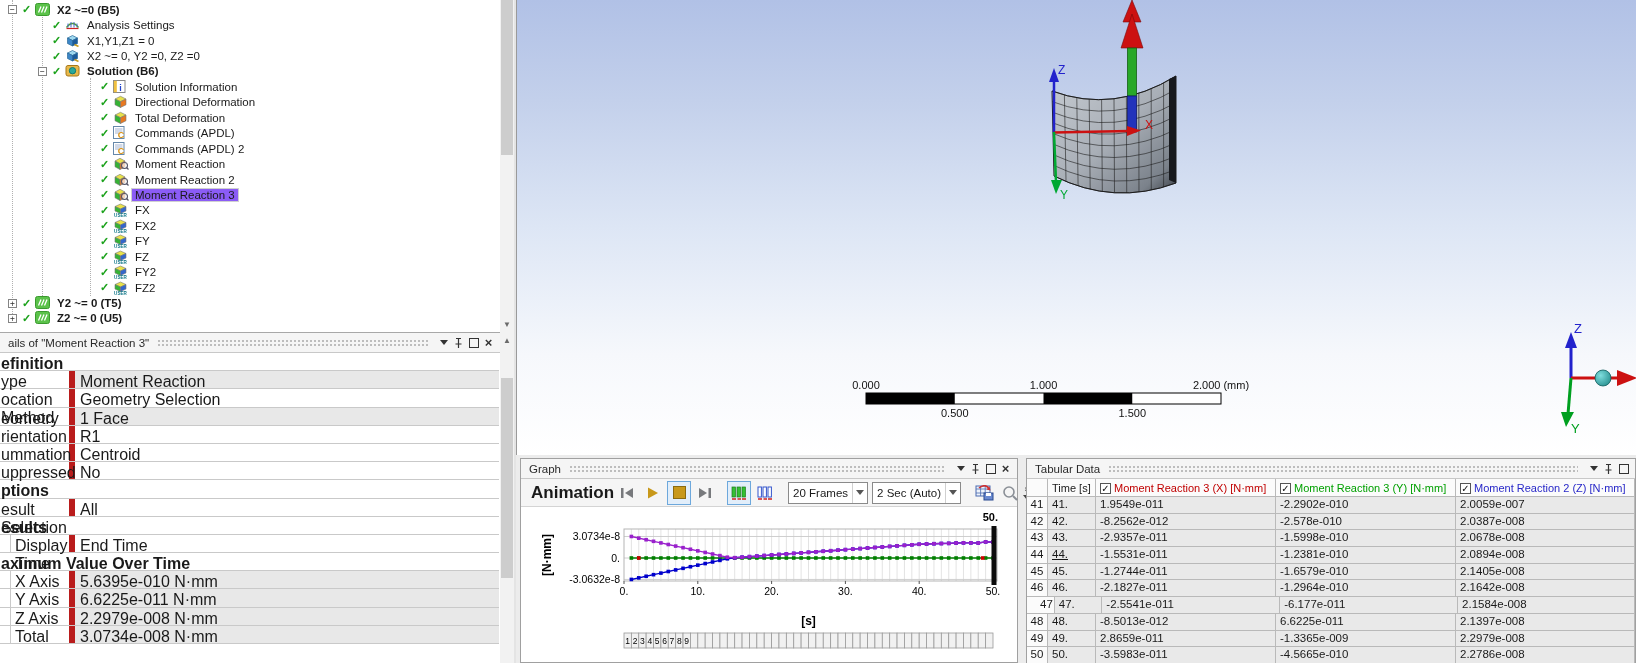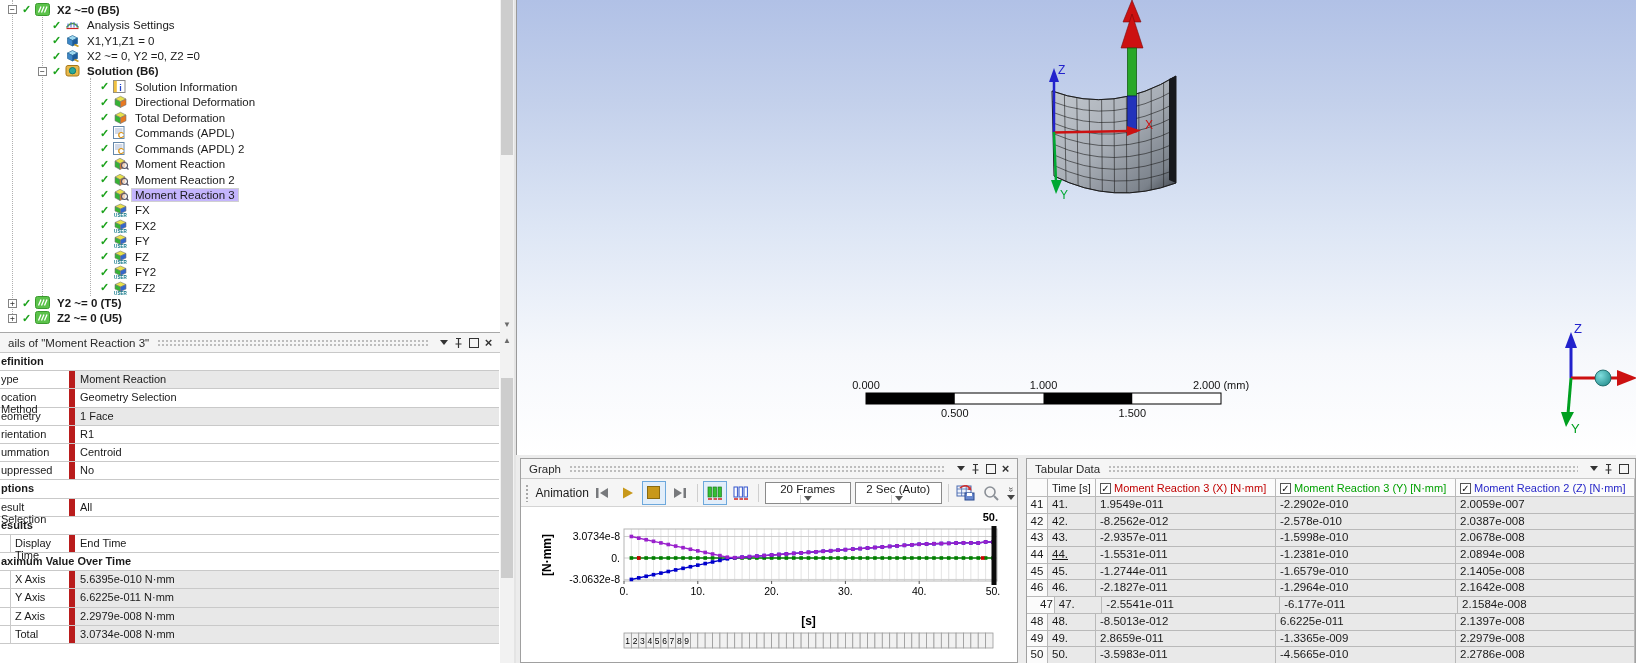--- a/index.html
+++ b/index.html
@@ -2,60 +2,60 @@
 <html><head>
 <meta charset="utf-8">
 <style>
   html,body{margin:0;padding:0;}
   body{width:1636px;height:663px;position:relative;overflow:hidden;background:#ececec;
        font-family:"Liberation Sans",sans-serif;font-size:11px;color:#1a1a1a;}
   
   #tree-panel{position:absolute;left:0;top:0;width:500px;height:332px;background:#fff;overflow:hidden;}
   .guide{position:absolute;width:0;border-left:1px dotted #b0b0b0;}
   .tree-row{position:relative;height:15.45px;display:flex;align-items:center;white-space:nowrap;}
-  .tree-row.selected .tlabel{background:#c4b5fd;outline:1px solid #d0d0d0;}
+  .tree-row.selected .tlabel{background:#8b5cf6;outline:1px solid #d0d0d0;}
   .expander{width:9px;height:9px;box-sizing:border-box;border:1px solid #848484;background:#fff;
             font:8px "DejaVu Sans Mono",monospace;line-height:7px;text-align:center;color:#333;flex:none;z-index:2;}
   .exp-spacer{width:9px;flex:none;}
   .tcheck{color:#1ca21c;font-weight:bold;font-size:11px;width:13px;flex:none;margin-left:5px;z-index:2;}
   .ticon{width:16px;height:14px;flex:none;margin-right:3px;z-index:2;}
   .tlabel{font-size:11.5px;padding:0 3px;}
   .bold{font-weight:bold;}
   .scrollbar{position:absolute;width:14px;background:#f2f2f2;}
   .sb-thumb{position:absolute;left:1px;width:12px;background:#cdcdcd;}
   .sb-arrow{position:absolute;left:0;width:14px;height:14px;color:#6a6a6a;font-size:8px;text-align:center;line-height:14px;background:#f2f2f2;}
   #details-panel{position:absolute;left:0;top:332px;width:500px;height:331px;background:#fff;border-top:1px solid #a8a8a8;overflow:hidden;}
   .panel-header{height:20px;display:flex;align-items:center;background:#f5f5f5;border-bottom:1px solid #c8c8c8;padding:0 4px 0 8px;box-sizing:border-box;}
   .ph-title{font-size:11.5px;color:#2a2a2a;white-space:nowrap;flex:none;}
   .ph-dots{flex:1;height:8px;margin:0 8px;background-image:radial-gradient(circle,#bdbdbd 0.8px,transparent 0.9px);background-size:4px 4px;}
   .ph-btn{width:15px;height:14px;display:flex;align-items:center;justify-content:center;flex:none;cursor:default;}
   .tri-down{width:0;height:0;border-left:4px solid transparent;border-right:4px solid transparent;border-top:5px solid #333;}
   .close-x{font-size:13px;font-weight:bold;color:#333;line-height:12px;}
   .maxbox{width:8px;height:8px;border:1.5px solid #333;}
   #details-rows{position:absolute;left:0;top:20px;width:499px;}
-  .drow{display:flex;height:18.2px;box-sizing:border-box;border-bottom:1px solid #c9c9c9;font-size:11px;align-items:stretch;justify-content:flex-end;}
+  .drow{display:flex;height:18.2px;box-sizing:border-box;border-bottom:1px solid #c9c9c9;font-size:16px;align-items:stretch;justify-content:flex-end;}
   .drow .dcat{font-weight:bold;padding:2px 0 0 1px;width:100%;}
   .dlabel{width:75px;flex:none;border-right:6px solid #b91c1c;padding:2px 2px 0 1px;box-sizing:border-box;display:flex;}
   .dvalue{flex:1;padding:2px 0 0 5px;background:#fff;}
   .dvalue.ro{background:#e8e8e8;}
   .minicell{width:10px;flex:none;border-right:1px solid #c9c9c9;margin:-2px 4px 0 -1px;background:#fff;}
   
   #viewport{position:absolute;left:516px;top:0;width:1120px;height:455px;border-left:1px solid #9a9a9a;
             background:linear-gradient(180deg,#b1c1e6 0%,#c3d0eb 22%,#dde6f5 50%,#f6f8fc 78%,#ffffff 100%);}
   
   .dock-panel{position:absolute;top:458px;height:205px;background:#fff;border:1px solid #a0a0a0;box-sizing:border-box;}
   #graph-panel{left:520px;width:498px;}
   #tabular-panel{left:1026px;width:610px;}
   #graph-toolbar{position:absolute;left:0;top:20px;width:100%;height:28px;background:#f5f5f5;border-bottom:1px solid #d4d4d4;display:flex;align-items:center;box-sizing:border-box;padding-left:4px;}
   .grip{width:5px;height:18px;margin-right:6px;background-image:radial-gradient(circle,#a8a8a8 1px,transparent 1.1px);background-size:4px 4px;}
-  .tb-label{font-size:12px;}
+  .tb-label{font-size:17px;font-weight:bold;}
   .tb-btn{width:22px;height:22px;display:flex;align-items:center;justify-content:center;border:1px solid transparent;flex:none;margin:0 1px;}
   .tb-btn.active{border:1px solid #6da8dc;background:#e2eefa;}
   .tb-sep{width:1px;height:18px;background:#cfcfcf;margin:0 4px;}
-  .combo{height:20px;background:#fff;border:1px solid #8a8a8a;display:flex;align-items:center;font-size:11.5px;margin:0 2px;flex-direction:column;}
+  .combo{height:20px;background:#fff;border:1px solid #8a8a8a;display:flex;align-items:center;font-size:11.5px;margin:0 2px;}
   .combo .cv{padding:0 4px;flex:1;white-space:nowrap;}
   .combo .ca{width:14px;display:flex;align-items:center;justify-content:center;border-left:1px solid #d0d0d0;height:100%;}
   .combo .ca .tri-down{border-top-color:#555;}
   #tab-table{position:absolute;left:0;top:20px;width:608px;}
   .trow{display:flex;height:16.7px;box-sizing:border-box;}
   .trow .cell{box-sizing:border-box;border-right:1px solid #b9b9b9;border-bottom:1px solid #b9b9b9;
               font-size:11.5px;padding:1px 0 0 4px;overflow:hidden;white-space:nowrap;background:#e9e9e9;}
   .trow .ncell{background:#fbfbfb;text-align:center;padding-left:0;}
   .trow.thead{height:18px;}
   .trow.thead .cell{background:#fbfbfb;font-size:11px;display:flex;align-items:center;}

